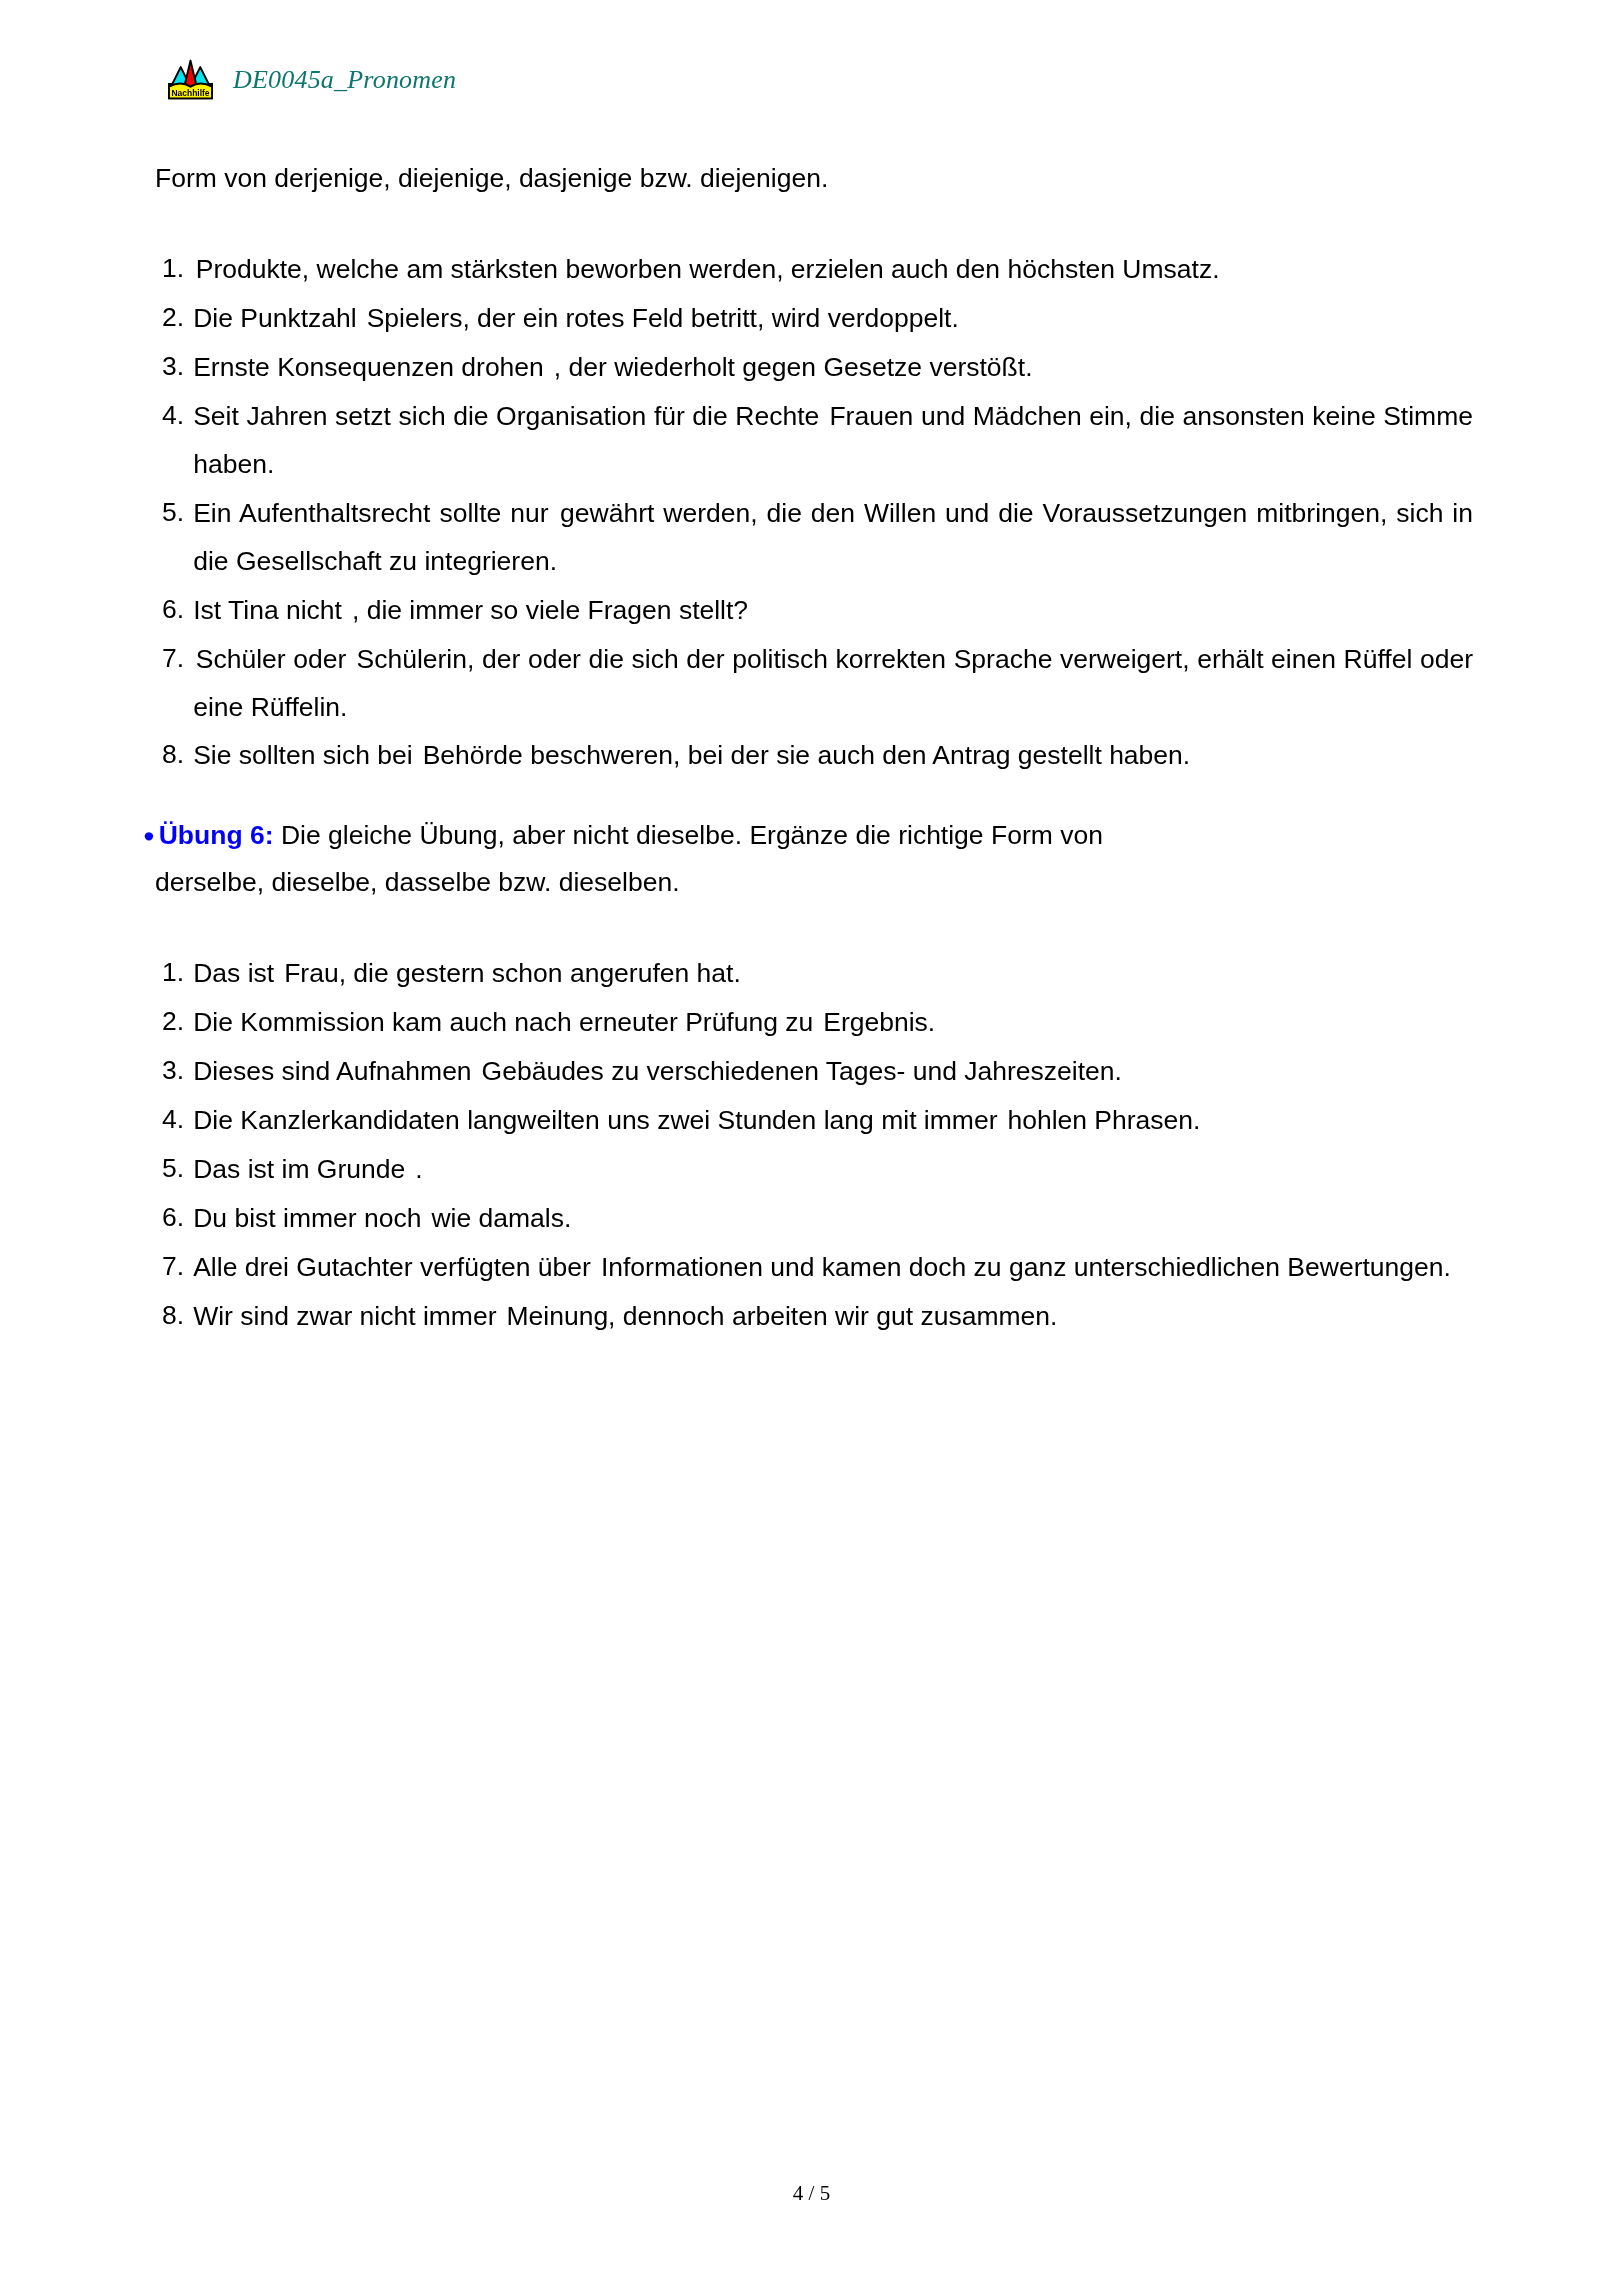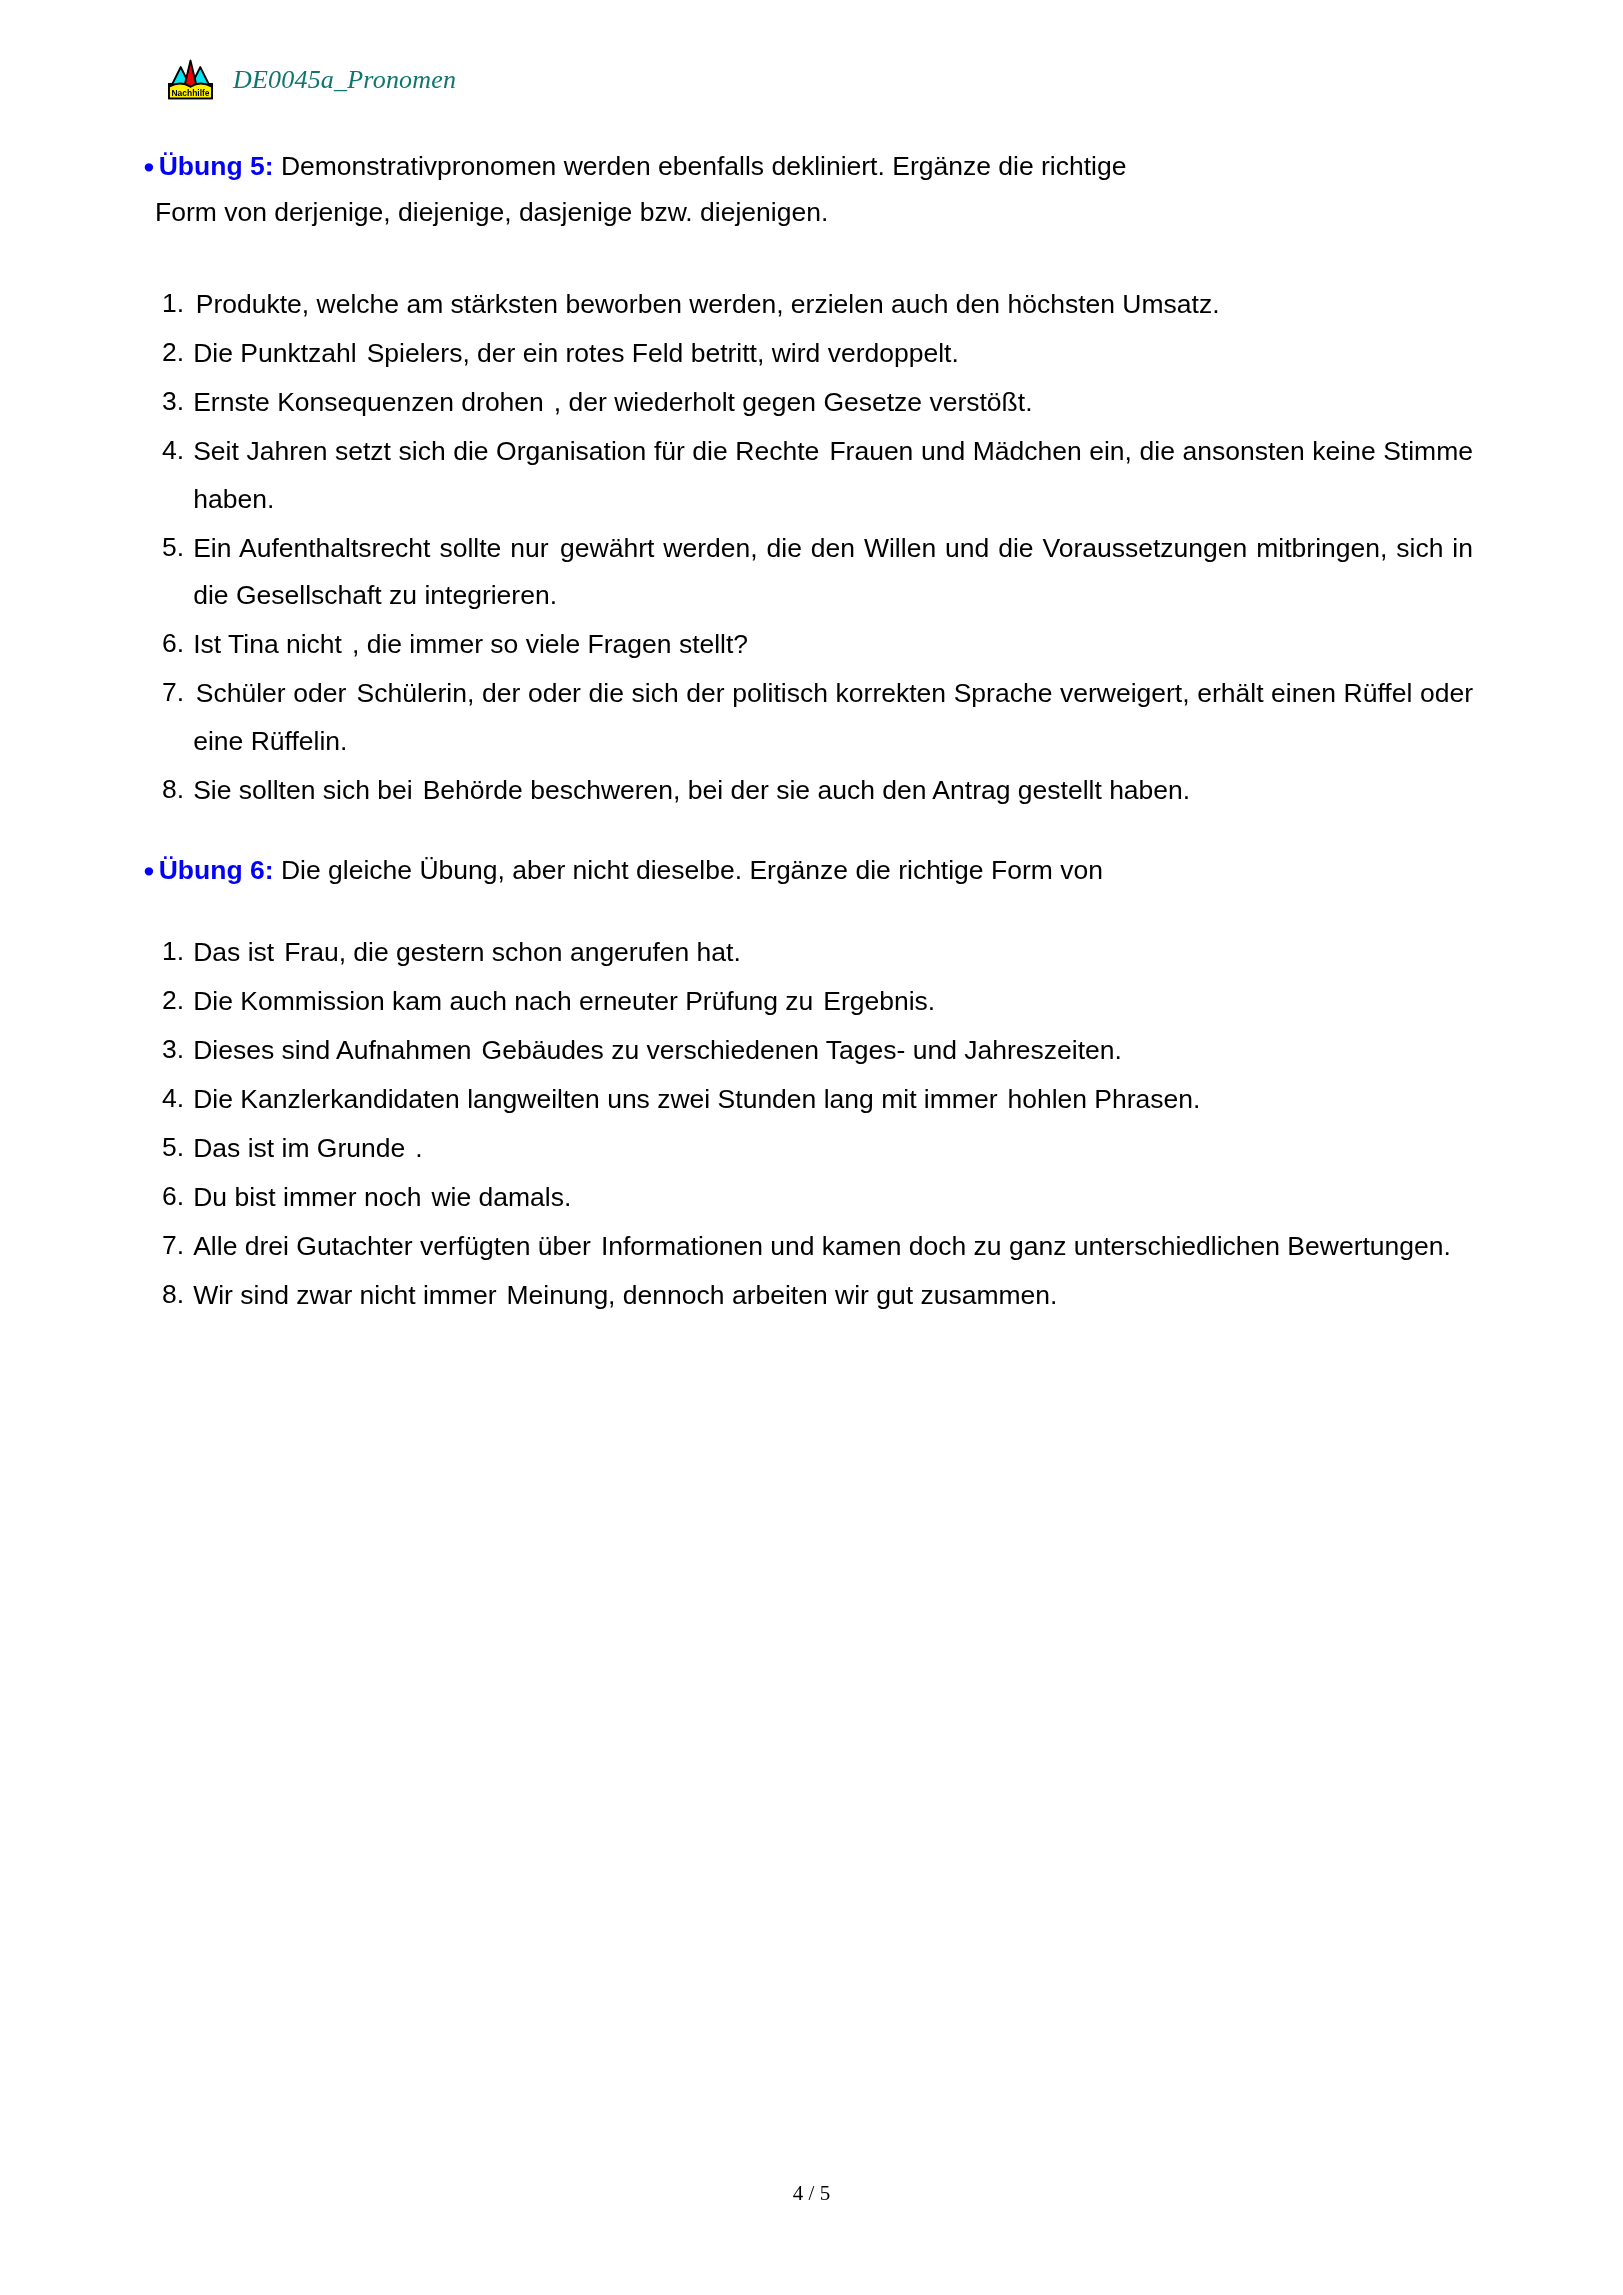--- a/index.html
+++ b/index.html
@@ -153,24 +153,20 @@
 
       <path d="M6 44 Q24 34 39 44 Q54 34 72 44 L72 62 L6 62 Z" fill="#FFF200" stroke="#000000" stroke-width="3" stroke-linejoin="round"></path>
       <text x="39" y="58" font-family="Liberation Sans, sans-serif" font-size="13" font-weight="bold" text-anchor="middle" fill="#000000">Nachhilfe</text>
     </svg>
     <div class="header-title">DE0045a_Pronomen</div>
   </div>
 
   <div class="content">
 
     <div>
-      <p class="ex-heading">
-        <span class="bullet">●</span><span class="ex-label">Übung 5:</span>
-        <span>Demonstrativpronomen werden ebenfalls dekliniert. Ergänze die richtige</span>
-      </p>
       <p class="ex-heading-line2"><span>Form von </span><span class="itl">derjenige</span><span>, </span><span class="itl">diejenige</span><span>, </span><span class="itl">dasjenige</span><span> bzw. </span><span class="itl">diejenigen</span><span>.</span></p>
 
       <div class="sec-gap"></div>
 
       <ol class="items">
         <li>
           <span class="num">1.</span>
           <span class="item-body"><span class="blank b-xl"></span><span> Produkte, welche am stärksten beworben werden, erzielen auch den höchsten Umsatz.</span></span>
         </li>
         <li>
@@ -204,20 +200,21 @@
       </ol>
     </div>
 
     <div class="sec-gap"></div>
 
     <div>
       <p class="ex-heading">
         <span class="bullet">●</span><span class="ex-label">Übung 6:</span>
         <span>Die gleiche Übung, aber nicht dieselbe. Ergänze die richtige Form von</span>
       </p>
+      <p class="ex-heading-line2"><span class="itl">derselbe</span><span>, </span><span class="itl">dieselbe</span><span>, </span><span class="itl">dasselbe</span><span> bzw. </span><span class="itl">dieselben</span><span>.</span></p>
 
       <div class="sec-gap"></div>
 
       <ol class="items">
         <li>
           <span class="num">1.</span>
           <span class="item-body nojust"><span>Das ist </span><span class="blank b-md"></span><span> Frau, die gestern schon angerufen hat.</span></span>
         </li>
         <li>
           <span class="num">2.</span>

